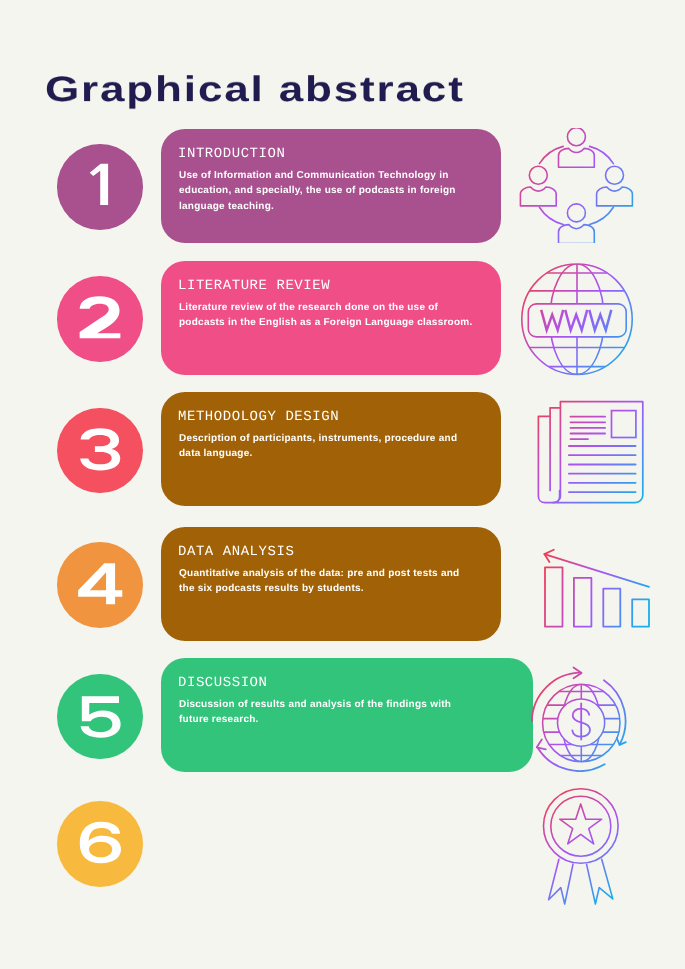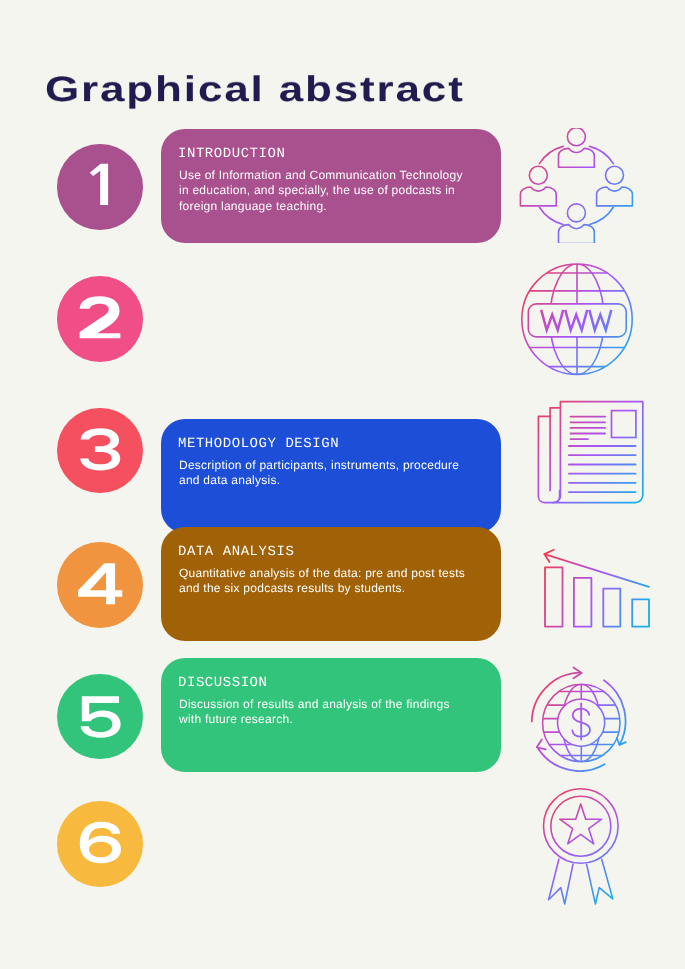--- a/index.html
+++ b/index.html
@@ -11,22 +11,22 @@
   .title{position:absolute;left:45px;top:71.9px;font-size:44px;font-weight:bold;
          color:#211c4f;letter-spacing:1.85px;line-height:1;white-space:nowrap;
          transform:scaleY(0.81) translateZ(0);transform-origin:left top;will-change:transform;}
   .row{position:absolute;left:0;width:552px;height:114.3px;}
   .num{position:absolute;left:57px;top:15.5px;width:85.5px;height:85.5px;border-radius:50%;}
   .num svg{position:absolute;left:0;top:0;width:85.5px;height:85.5px;display:block;}
   .card{position:absolute;left:160.9px;top:0;width:340.3px;height:114.3px;border-radius:24px;}
   .ctitle{position:absolute;left:17.6px;top:17px;font-family:"Liberation Mono",monospace;
           font-size:14px;color:#fff;letter-spacing:0.55px;white-space:nowrap;
           transform:translateZ(0);will-change:transform;}
-  .cbody{position:absolute;left:18.4px;top:39px;width:296px;font-size:12px;color:#fff;
-         line-height:15.4px;letter-spacing:0.25px;transform:translateZ(0);will-change:transform;}
+  .cbody{position:absolute;left:18.4px;top:39px;width:296px;font-size:10px;color:#fff;
+         line-height:15.4px;letter-spacing:0.25px;transform:translateZ(0);will-change:transform;font-weight:bold;}
   .iconwrap{position:absolute;}
   .iconwrap svg{display:block;width:100%;height:100%;}
 </style>
 </head>
 <body style="background: rgb(245, 245, 239);">
 
 <div class="page">
   <div class="title">Graphical abstract</div>
 
   <div class="row" style="top:128.95px">
@@ -69,20 +69,24 @@
   </div>
 
   <div class="row" style="top:260.82px">
     <div class="num" style="background: rgb(240, 78, 135);">
         <svg viewBox="0 0 85.5 85.5">
           <g fill="#ffffff" transform="translate(22.64,20.17) scale(0.4156,0.4206)">
             <path d="M 0 30 C 1 10, 20 0, 48 0 C 78 0, 96 13, 96 34 C 96 52, 83 63, 62 76 L 42 88 L 98 88 L 98 100 L 0 100 L 0 85 L 50 52 C 65 43, 70 38, 70 31 C 70 23, 62 18, 48 18 C 35 18, 25 24, 24 30 Z"></path>
           </g>
         </svg>
       </div>
+    <div class="card" style="background: rgb(240, 78, 135);">
+      <div class="ctitle">LITERATURE REVIEW</div>
+      <div class="cbody">Literature review of the research done on the use of podcasts in the English as a Foreign Language classroom.</div>
+    </div>
     <div class="iconwrap" style="left:520.0px;top:0.9px;width:114.0px;height:114.5px">
         <svg viewBox="0 0 114 114.5">
           <defs>
             <linearGradient id="gB" gradientUnits="userSpaceOnUse" x1="2" y1="18" x2="112" y2="96">
               <stop offset="0" stop-color="#ef3e56"></stop>
               <stop offset="0.5" stop-color="#a855f7"></stop>
               <stop offset="1" stop-color="#16b0ea"></stop>
             </linearGradient>
             <clipPath id="cB">
               <circle cx="57" cy="57.2" r="55.2"></circle>
@@ -110,23 +114,23 @@
   </div>
 
   <div class="row" style="top:392.09px">
     <div class="num" style="background: rgb(244, 80, 95);">
         <svg viewBox="0 0 85.5 85.5">
           <g fill="#ffffff" transform="translate(23.18,20.37) scale(0.4088,0.3828)">
             <path d="M 1 29 C 3 10, 22 0, 49 0 C 77 0, 95 12, 95 31 C 95 43, 88 51, 76 54 C 90 57, 98 66, 98 79 C 98 98, 79 110, 49 110 C 21 110, 2 99, 0 79 L 20 79 C 22 89, 33 94, 49 94 C 66 94, 77 88, 77 78 C 77 68, 67 62, 50 62 L 36 62 L 36 47 L 50 47 C 65 47, 74 41, 74 32 C 74 23, 65 17, 49 17 C 35 17, 24 22, 22 29 Z"></path>
           </g>
         </svg>
       </div>
-    <div class="card" style="background: #1d4ed8; margin-top: 27px;">
+    <div class="card" style="background: #a16207;">
       <div class="ctitle">METHODOLOGY DESIGN</div>
-      <div class="cbody" style="width:288px">Description of participants, instruments, procedure and data analysis.</div>
+      <div class="cbody" style="width:288px">Description of participants, instruments, procedure and data language.</div>
     </div>
     <div class="iconwrap" style="left:536.0px;top:7.2px;width:108.0px;height:108.0px">
         <svg viewBox="0 0 108 108">
           <defs>
             <linearGradient id="gC" gradientUnits="userSpaceOnUse" x1="3" y1="5" x2="104" y2="100">
               <stop offset="0" stop-color="#ef3e56"></stop>
               <stop offset="0.5" stop-color="#a855f7"></stop>
               <stop offset="1" stop-color="#16b0ea"></stop>
             </linearGradient>
           </defs>
@@ -187,21 +191,21 @@
   </div>
 
   <div class="row" style="top:658.05px">
     <div class="num" style="background: rgb(51, 196, 124);">
         <svg viewBox="0 0 85.5 85.5">
           <g fill="#ffffff" transform="translate(23.17,22.35) scale(0.4130,0.3933)">
             <path d="M 4 0 L 94 0 L 94 17 L 22 17 L 22 47 C 30 40, 42 36, 55 36 C 81 36, 98 50, 98 71 C 98 92, 79 105, 50 105 C 22 105, 3 94, 1 76 L 21 76 C 23 86, 34 91, 50 91 C 67 91, 78 83, 78 71 C 78 59, 68 52, 52 52 C 40 52, 30 56, 25 63 L 4 63 Z"></path>
           </g>
         </svg>
       </div>
-    <div class="card" style="background: rgb(51, 196, 124);">
+    <div class="card" style="background: rgb(51, 196, 124); padding-left: 32px;">
       <div class="ctitle">DISCUSSION</div>
       <div class="cbody">Discussion of results and analysis of the findings with future research.</div>
     </div>
     <div class="iconwrap" style="left:527.9px;top:7.2px;width:100.0px;height:107.0px">
         <svg viewBox="0 0 100 107">
           <defs>
             <linearGradient id="gE" gradientUnits="userSpaceOnUse" x1="3" y1="22" x2="96" y2="90">
               <stop offset="0" stop-color="#ef3e56"></stop>
               <stop offset="0.5" stop-color="#a855f7"></stop>
               <stop offset="1" stop-color="#16b0ea"></stop>

